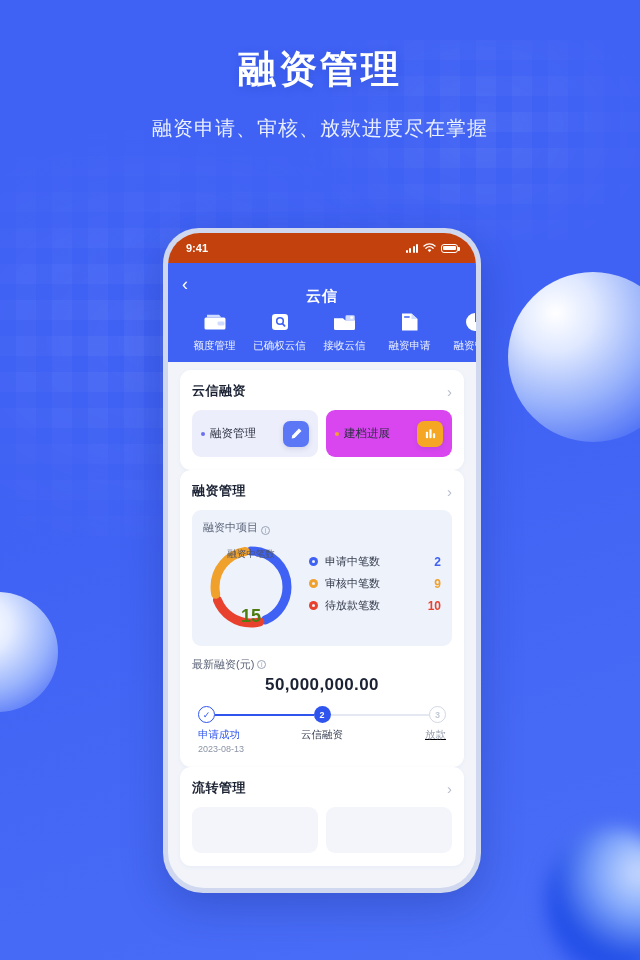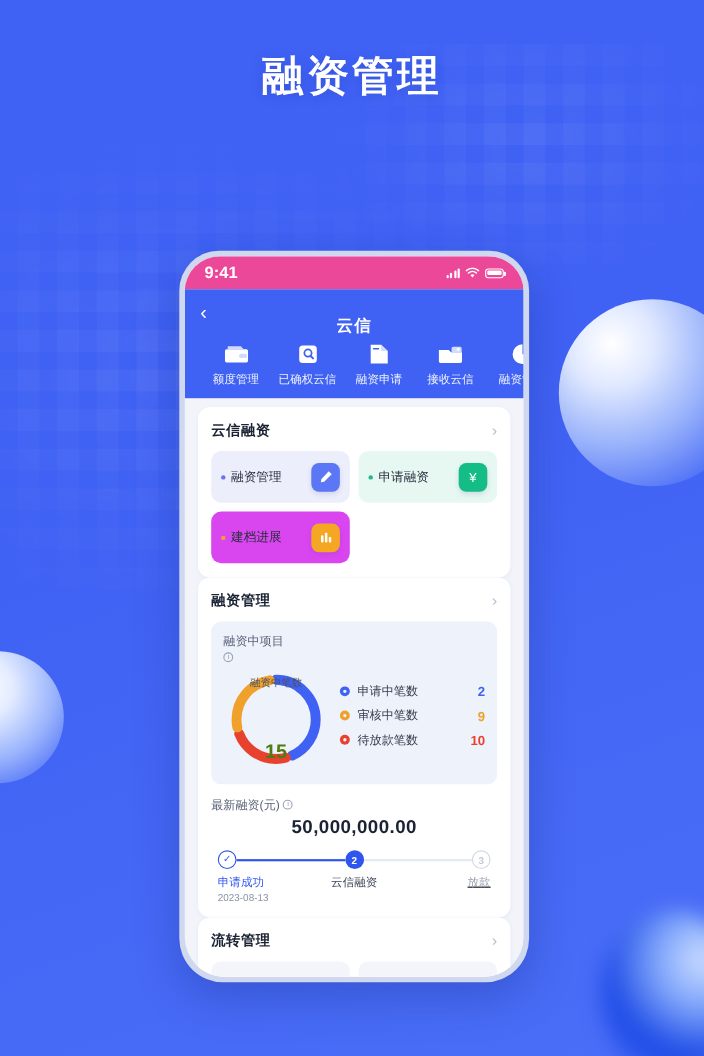--- a/index.html
+++ b/index.html
@@ -70,23 +70,23 @@
   }
   .screen {
     width:100%; height:100%;
     border-radius:32px 32px 36px 36px;
     background:#f2f4fa;
     overflow:hidden; position:relative;
   }
 
   
   .statusbar {
-    height:30px; background:#ec4899; color:#fff;
+    height:30px; background:#c2410c; color:#fff;
     display:flex; align-items:center; justify-content:space-between;
-    padding:0 18px; font-size:15px; font-weight:bold;
+    padding:0 18px; font-size:11px; font-weight:bold;
   }
   .status-icons { display:flex; align-items:center; gap:5px; }
   .bars { display:flex; align-items:flex-end; gap:1.5px; height:9px; }
   .bars i { display:block; width:2px; background:#fff; border-radius:1px; }
   .bars i:nth-child(1){height:3px}.bars i:nth-child(2){height:5px}
   .bars i:nth-child(3){height:7px}.bars i:nth-child(4){height:9px}
   .batt { width:17px; height:9px; border:1.3px solid #fff; border-radius:3px; position:relative; }
   .batt::before{content:"";position:absolute;inset:1.2px;background:#fff;border-radius:1px;}
   .batt::after{content:"";position:absolute;right:-3px;top:2.5px;width:1.6px;height:4px;background:#fff;border-radius:0 1px 1px 0;}
 
@@ -122,21 +122,21 @@
   .tile-lbl { font-size:11.5px; color:#2a3040; }
   .tile-ico {
     width:26px; height:26px; border-radius:7px; flex:0 0 26px;
     display:flex; align-items:center; justify-content:center; color:#fff; font-size:12px;
     box-shadow:0 2px 5px rgba(60,70,140,.16);
   }
   .t1{background:#edeefb}.t2{background:#e7f7f2}.t3{background:#fdeeeb}.t4{background:#d946ef}
 
   
   .donut-panel { background:#eef2fb; border-radius:9px; padding:10px 11px 11px; }
-  .panel-label { font-size:11px; color:#5a6378; margin-bottom:4px; display:flex; align-items:flex-start; gap:3px;flex-direction:column; }
+  .panel-label { font-size:11px; color:#5a6378; margin-bottom:4px; display:flex; align-items:flex-end; gap:3px; }
   .info-i {
     display:inline-block; width:9px; height:9px; border:1px solid #9aa3b6; border-radius:50%;
     font-size:7px; line-height:8px; text-align:center; color:#9aa3b6;
   }
   .donut-row { display:flex; align-items:center; }
   .donut-wrap { width:96px; height:96px; position:relative; flex:0 0 96px; }
   .donut-center {
     position:absolute; inset:0; display:flex; flex-direction:column;
     align-items:center; justify-content:center;gap:44px;
   }
@@ -179,20 +179,21 @@
 <div class="bg">
   <div class="grid"></div>
   <div class="grid2"></div>
   <div class="sphere sphere-right"></div>
   <div class="sphere sphere-left"></div>
   <div class="sphere sphere-br"></div>
 </div>
 
 <div class="hero">
   <div class="hero-title">融资管理</div>
+  <div class="hero-sub">融资申请、审核、放款进度尽在掌握</div>
 </div>
 
 <div class="phone">
   <div class="screen">
 
     <div class="statusbar">
       <span>9:41</span>
       <span class="status-icons">
         <span class="bars">
             <i></i>
@@ -233,38 +234,38 @@
                 <rect x="2" y="2" width="16" height="16" rx="3.2" fill="#fff"></rect>
                 <circle cx="10" cy="9" r="3.3" fill="none" stroke="#3f62f5" stroke-width="1.6"></circle>
                 <path d="M12.4 11.6 14.6 13.8" stroke="#3f62f5" stroke-width="1.8" stroke-linecap="round"></path>
               </svg>
           </span>
           <span class="lbl">已确权云信</span>
         </div>
 
         <div class="navitem">
           <span class="glyph">
+            <svg width="23" height="18" viewBox="0 0 23 18">
+                <path d="M1 5.2h9l2 2h10v8.3a1.5 1.5 0 0 1-1.5 1.5H2.5A1.5 1.5 0 0 1 1 15.5Z" fill="#fff"></path>
+                <path d="M12.5 2.2h7.8a1.4 1.4 0 0 1 1.4 1.4v3.6h-9.2V3.6a1.4 1.4 0 0 1 1.4-1.4Z" fill="#cfdbff"></path>
+                <circle cx="18.6" cy="4.6" r="1.4" fill="#fff"></circle>
+              </svg>
+          </span>
+          <span class="lbl">接收云信</span>
+        </div>
+
+        <div class="navitem">
+          <span class="glyph">
             <svg width="19" height="20" viewBox="0 0 19 20">
                 <path d="M2 1.5h9.5L17.5 7v11.5H2Z" fill="#fff"></path>
                 <path d="M11.5 1.5 17.5 7h-6Z" fill="#cfdbff"></path>
                 <path d="M4.6 5h4.6" stroke="#3f62f5" stroke-width="1.3" stroke-linecap="round"></path>
               </svg>
           </span>
           <span class="lbl">融资申请</span>
-        </div>
-
-        <div class="navitem">
-          <span class="glyph">
-            <svg width="23" height="18" viewBox="0 0 23 18">
-                <path d="M1 5.2h9l2 2h10v8.3a1.5 1.5 0 0 1-1.5 1.5H2.5A1.5 1.5 0 0 1 1 15.5Z" fill="#fff"></path>
-                <path d="M12.5 2.2h7.8a1.4 1.4 0 0 1 1.4 1.4v3.6h-9.2V3.6a1.4 1.4 0 0 1 1.4-1.4Z" fill="#cfdbff"></path>
-                <circle cx="18.6" cy="4.6" r="1.4" fill="#fff"></circle>
-              </svg>
-          </span>
-          <span class="lbl">接收云信</span>
         </div>
 
         <div class="navitem">
           <span class="glyph">
             <svg width="20" height="20" viewBox="0 0 20 20">
                 <path d="M10 10V1a9 9 0 1 0 9 9Z" fill="#fff"></path>
                 <path d="M11.6 0.6V8.4h7.8A8.2 8.2 0 0 0 11.6 .6Z" fill="#cfdbff"></path>
               </svg>
           </span>
           <span class="lbl">融资管理</span>
@@ -287,27 +288,20 @@
               <span class="tile-dot" style="background:#6b6ff0"></span>
               <span class="tile-lbl">融资管理</span>
             </span>
             <span class="tile-ico" style="background:#5b77f5">
               <svg width="13" height="13" viewBox="0 0 14 14">
                   <path d="M9.6 1.6 12.4 4.4 5 11.8 1.8 12.4 2.4 9.2Z" fill="#fff"></path>
                 </svg>
             </span>
           </div>
 
-          <div class="tile t2">
-            <span class="tile-left">
-              <span class="tile-dot" style="background:#22b98a"></span>
-              <span class="tile-lbl">申请融资</span>
-            </span>
-            <span class="tile-ico" style="background:#14bd86">¥</span>
-          </div>
 
 
           <div class="tile t4">
             <span class="tile-left">
               <span class="tile-dot" style="background:#f0a12c"></span>
               <span class="tile-lbl">建档进展</span>
             </span>
             <span class="tile-ico" style="background:#f5a623">
               <svg width="13" height="13" viewBox="0 0 14 14">
                   <rect x="2" y="5" width="2.4" height="7" rx=".9" fill="#fff"></rect>

